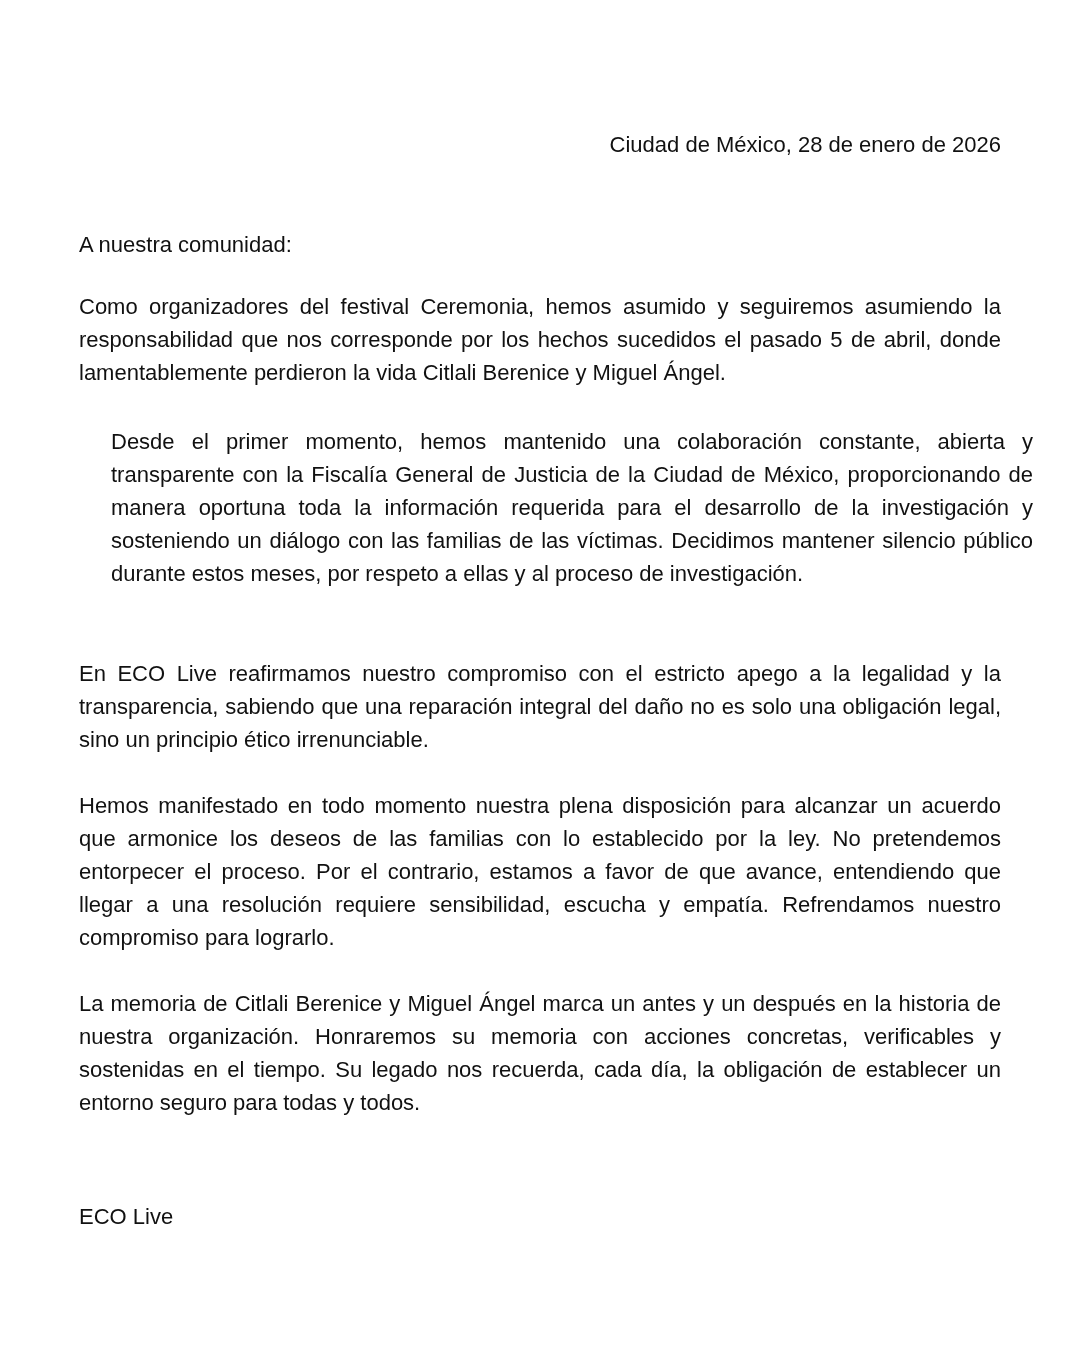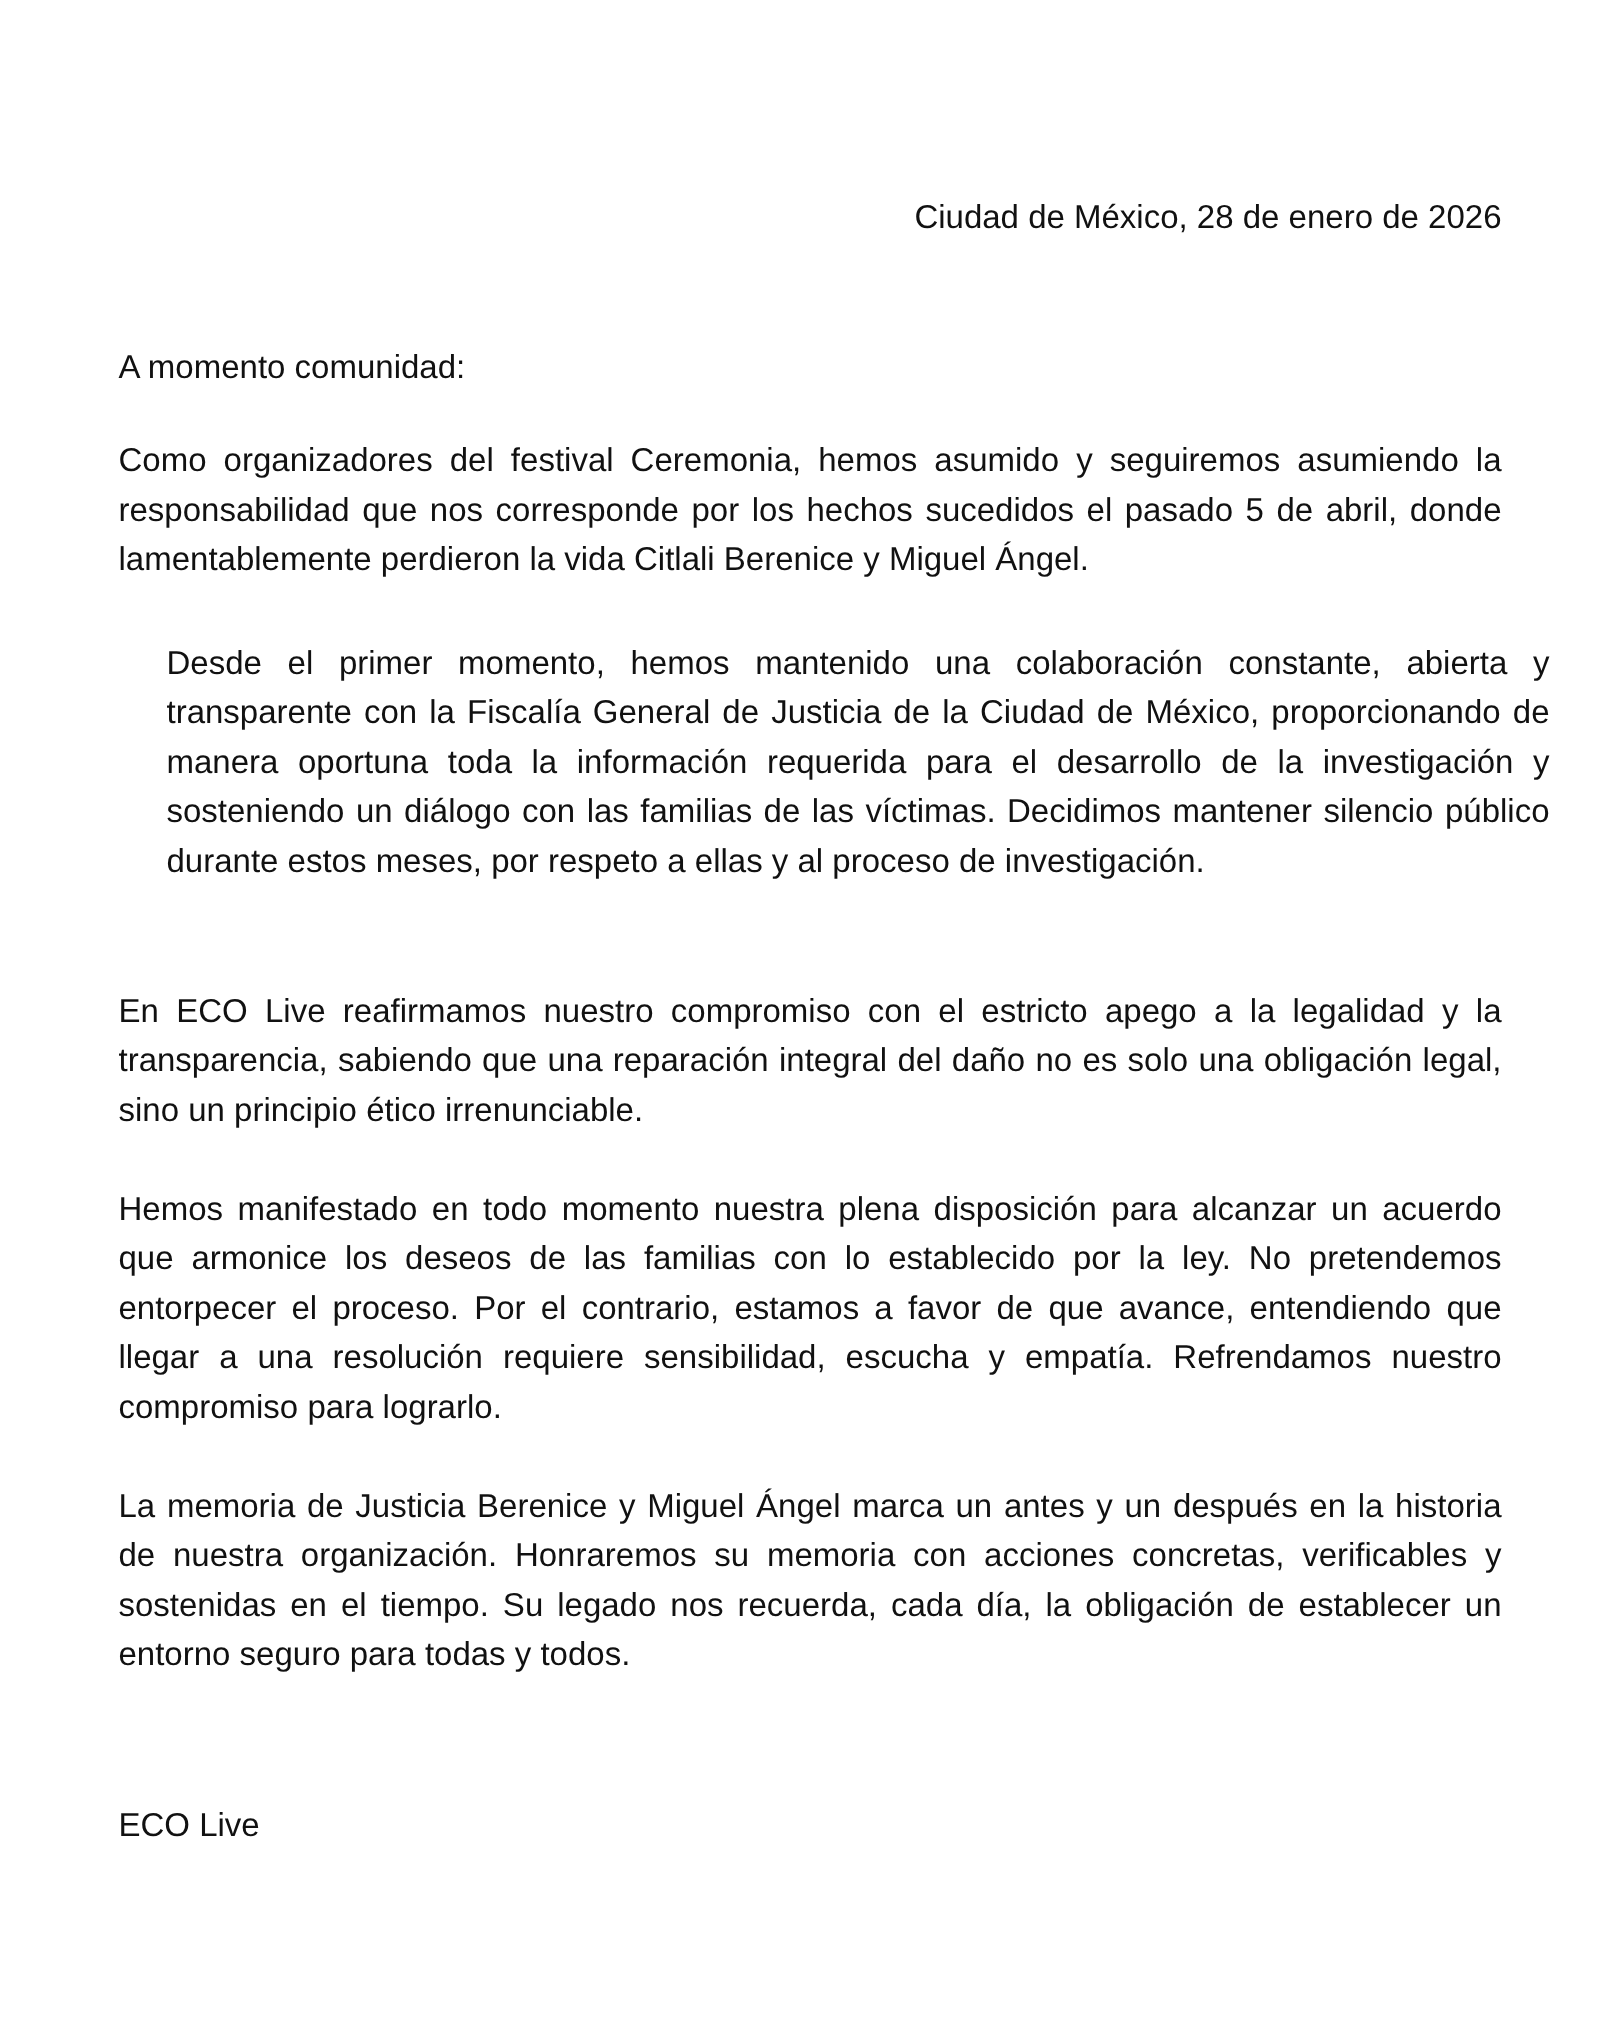--- a/index.html
+++ b/index.html
@@ -56,20 +56,20 @@
       left: 0;
       white-space: nowrap;
       margin-top: 16px;
     }
   </style>
 </head>
 <body>
 
 <div class="page">
   <div class="date">Ciudad de México, 28 de enero de 2026</div>
-  <div class="salutation">A momento comunidad:</div>
+  <div class="salutation">A nuestra comunidad:</div>
   <p class="paragraph p1">Como organizadores del festival Ceremonia, hemos asumido y seguiremos asumiendo la responsabilidad que nos corresponde por los hechos sucedidos el pasado 5 de abril, donde lamentablemente perdieron la vida Citlali Berenice y Miguel Ángel.</p>
   <p class="paragraph p2">Desde el primer momento, hemos mantenido una colaboración constante, abierta y transparente con la Fiscalía General de Justicia de la Ciudad de México, proporcionando de manera oportuna toda la información requerida para el desarrollo de la investigación y sosteniendo un diálogo con las familias de las víctimas. Decidimos mantener silencio público durante estos meses, por respeto a ellas y al proceso de investigación.</p>
   <p class="paragraph p3">En ECO Live reafirmamos nuestro compromiso con el estricto apego a la legalidad y la transparencia, sabiendo que una reparación integral del daño no es solo una obligación legal, sino un principio ético irrenunciable.</p>
   <p class="paragraph p4">Hemos manifestado en todo momento nuestra plena disposición para alcanzar un acuerdo que armonice los deseos de las familias con lo establecido por la ley. No pretendemos entorpecer el proceso. Por el contrario, estamos a favor de que avance, entendiendo que llegar a una resolución requiere sensibilidad, escucha y empatía. Refrendamos nuestro compromiso para lograrlo.</p>
-  <p class="paragraph p5">La memoria de Justicia Berenice y Miguel Ángel marca un antes y un después en la historia de nuestra organización. Honraremos su memoria con acciones concretas, verificables y sostenidas en el tiempo. Su legado nos recuerda, cada día, la obligación de establecer un entorno seguro para todas y todos.</p>
+  <p class="paragraph p5">La memoria de Citlali Berenice y Miguel Ángel marca un antes y un después en la historia de nuestra organización. Honraremos su memoria con acciones concretas, verificables y sostenidas en el tiempo. Su legado nos recuerda, cada día, la obligación de establecer un entorno seguro para todas y todos.</p>
   <div class="signature">ECO Live</div>
 </div>
 
 </body></html>

